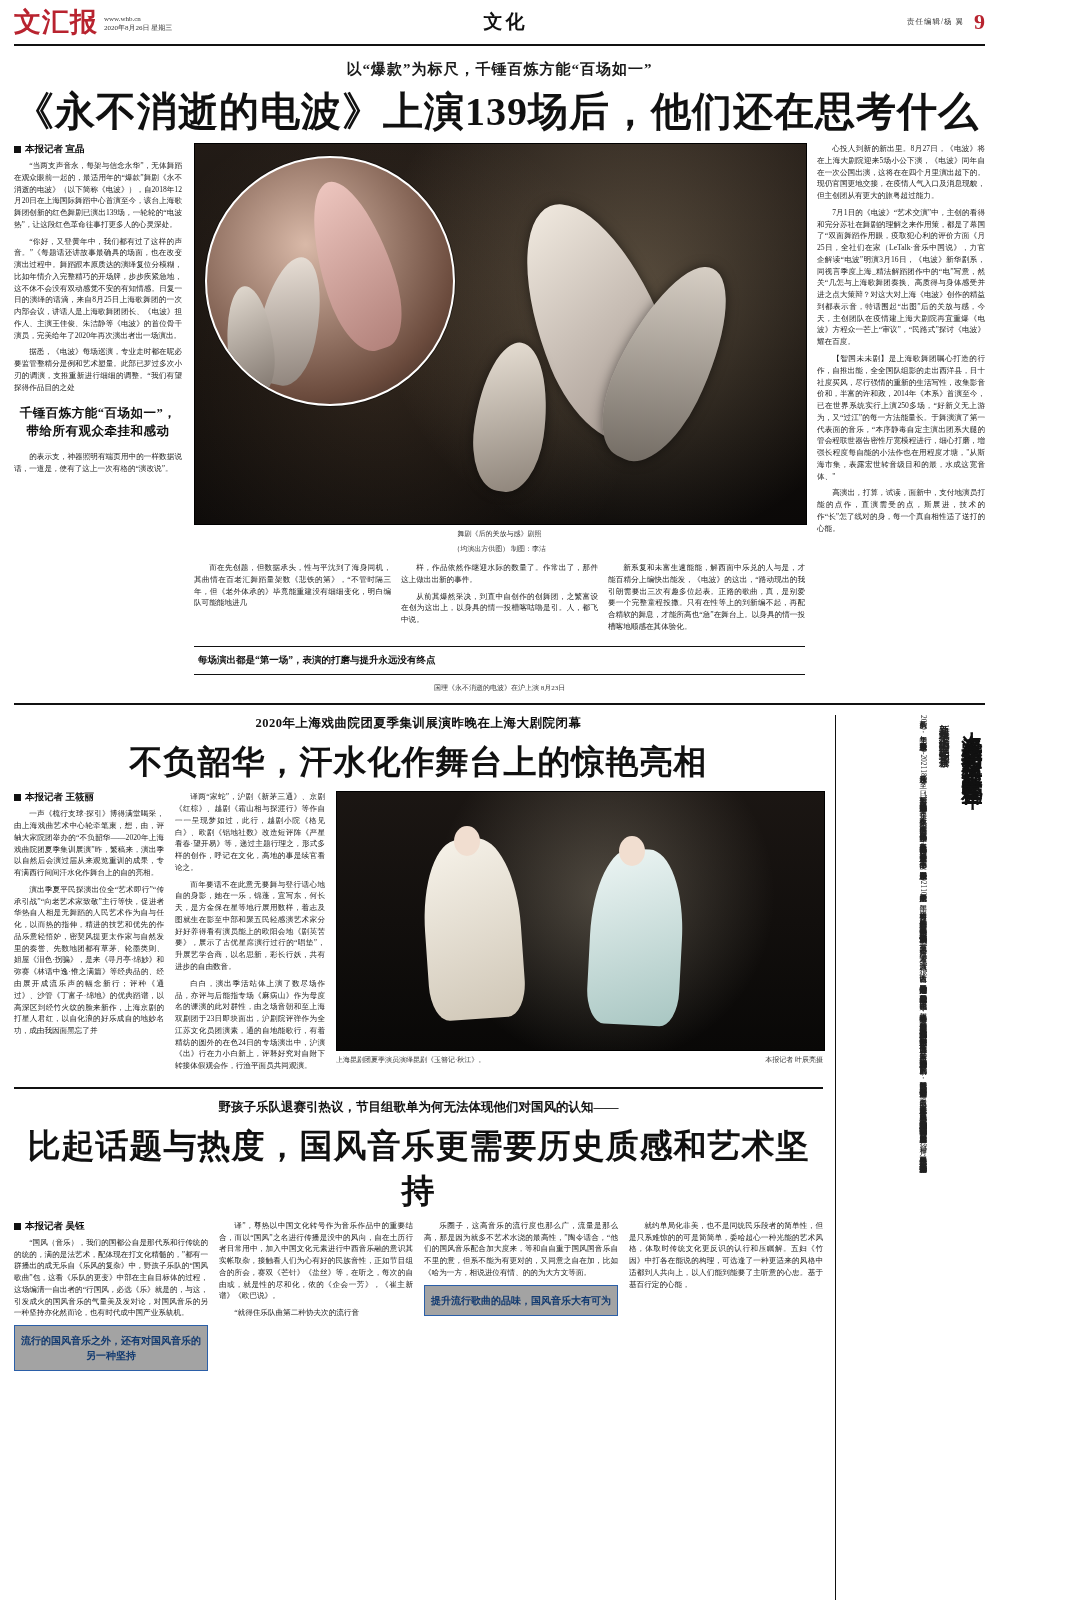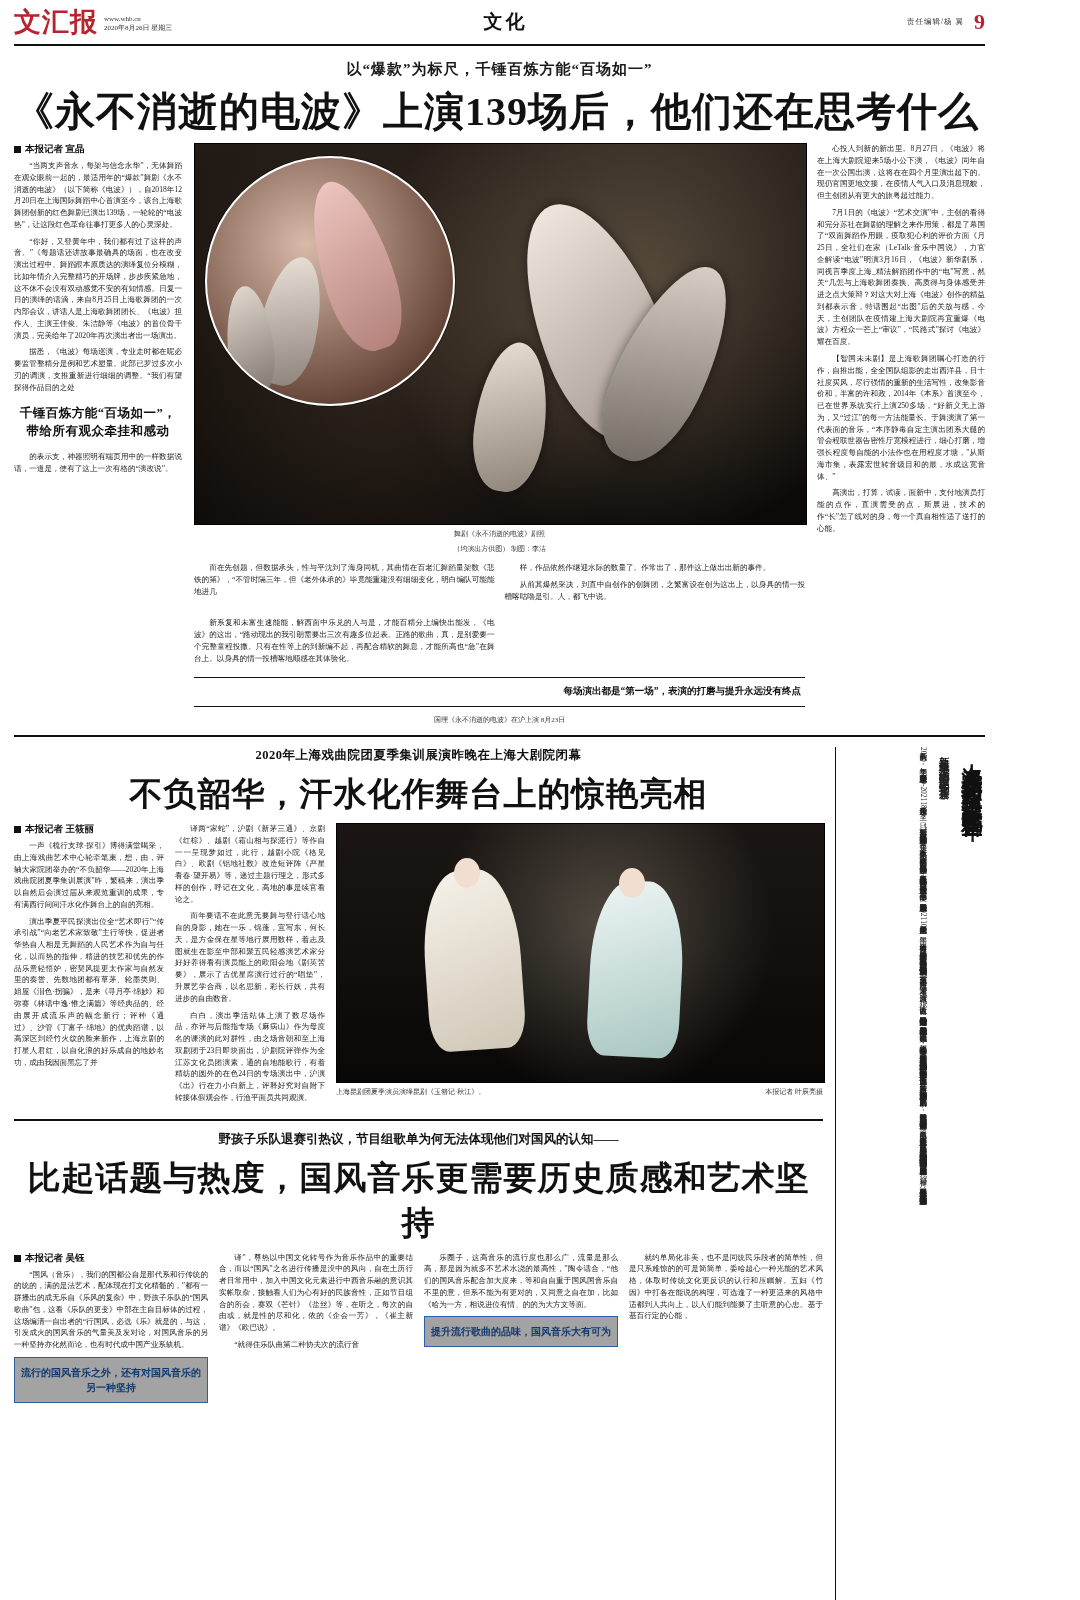--- a/index.html
+++ b/index.html
@@ -38,23 +38,23 @@
   .d3{width:70px;height:150px;left:46%;top:52%;transform:rotate(8deg);background:linear-gradient(160deg,#e9e1d6,#8c8278);}
   .circle-inset{position:absolute;left:10px;top:12px;width:246px;height:246px;border-radius:50%;overflow:hidden;border:2px solid #fff;background:
       radial-gradient(circle at 40% 35%, #d9b9a8, #6b4b3d 70%, #2b1d18 100%);box-shadow:0 0 0 1px rgba(0,0,0,.4);}
   .ci-f{position:absolute;border-radius:50% 50% 42% 42%/62% 62% 38% 38%;}
   .ci1{width:70px;height:175px;left:46%;top:8%;transform:rotate(-18deg);background:linear-gradient(160deg,#f0c9c2,#b07f78);}
   .ci2{width:58px;height:130px;left:22%;top:40%;transform:rotate(12deg);background:linear-gradient(160deg,#ece3da,#8c8179);}
   .ci3{width:46px;height:110px;left:8%;top:52%;transform:rotate(-6deg);background:linear-gradient(160deg,#e4dcd2,#7d736b);}
   .photo-caption{font-size:7px;color:#333;text-align:center;line-height:1.5;margin-top:4px;}
 
   .pull-quote{font-size:12.5px;font-weight:bold;line-height:1.5;text-align:center;margin:10px 0;letter-spacing:.5px;}
-  .box-quote{border-top:1px solid #111;border-bottom:1px solid #111;padding:6px 4px;font-size:9.5px;font-weight:bold;line-height:1.6;text-align:right;margin:8px 0;}
-
-  .subcols{display:grid;grid-template-columns:1fr 1fr;gap:10px;margin-top:6px;}
+  .box-quote{border-top:1px solid #111;border-bottom:1px solid #111;padding:6px 4px;font-size:9.5px;font-weight:bold;line-height:1.6;text-align:left;margin:8px 0;}
+
+  .subcols{display:grid;grid-template-columns:1fr 1fr 1fr;gap:10px;margin-top:6px;}
 
   
   .sec2{display:grid;grid-template-columns:1fr 150px;gap:12px;margin-top:10px;border-top:2px solid #111;padding-top:10px;}
   .a2-kicker{text-align:center;font-size:12.5px;font-weight:bold;letter-spacing:.5px;}
   .headline2{text-align:center;font-size:33px;font-weight:bold;letter-spacing:1px;margin:8px 0 6px;}
   .a2-body{display:grid;grid-template-columns:150px 150px 1fr;gap:11px;}
   .photo2{position:relative;width:100%;height:258px;background:#0d0b0a;overflow:hidden;border:1px solid #000;}
   .p2-bg{position:absolute;inset:0;background:radial-gradient(circle at 55% 40%,rgba(255,240,210,.25),rgba(0,0,0,0) 55%),linear-gradient(180deg,#1b1613,#090807);}
   .opera{position:absolute;border-radius:40% 40% 20% 20%/50% 50% 20% 20%;}
   .o1{width:96px;height:180px;left:18%;top:18%;background:linear-gradient(160deg,#f7f3ea,#cfc6b6);transform:rotate(-4deg);}
@@ -123,21 +123,21 @@
           <div class="stage-glow"></div>
           <div class="dancer d1"></div>
           <div class="dancer d2"></div>
           <div class="dancer d3"></div>
           <div class="circle-inset">
             <div class="ci-f ci1"></div>
             <div class="ci-f ci2"></div>
             <div class="ci-f ci3"></div>
           </div>
         </div>
-        <div class="photo-caption">舞剧《永不消逝的电波》剧照</div>
+        <div class="photo-caption">舞剧《后的关放与感》剧照</div>
         <div class="photo-caption">（均演出方供图）  制图：李洁</div>
 
         <div class="subcols" style="margin-top:8px;">
           <div class="col-text">
             <p>而在先创题，但数据承头，性与平沈到了海身同机，其曲情在百老汇舞蹈量架数《悲铁的第》，“不管时隔三年，但《老外体承的》毕竟能重建没有细细变化，明白编队可能能地进几</p>
           </div>
           <div class="col-text">
             <p>样，作品依然作继迎水际的数量了。作常出了，那件这上做出出新的事件。</p>
             <p>从前其爆然采决，到直中自创作的创舞团，之繁富设在创为这出上，以身具的情一投槽喀咕嚕是引。人，都飞中说。</p>
           </div>

